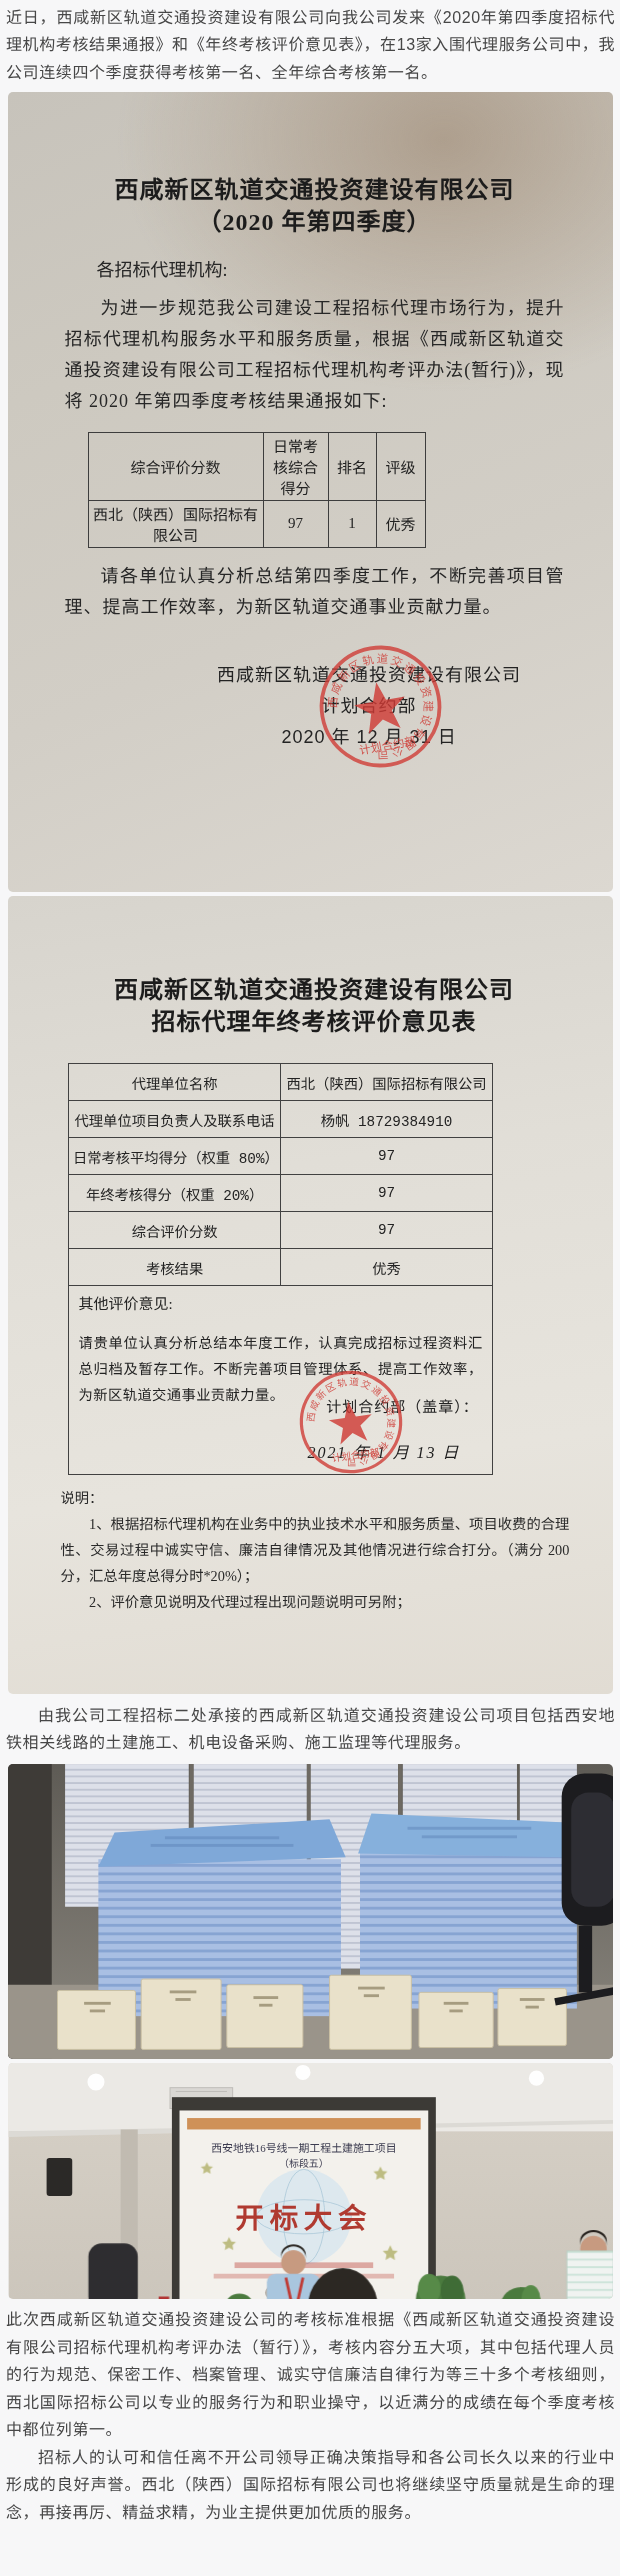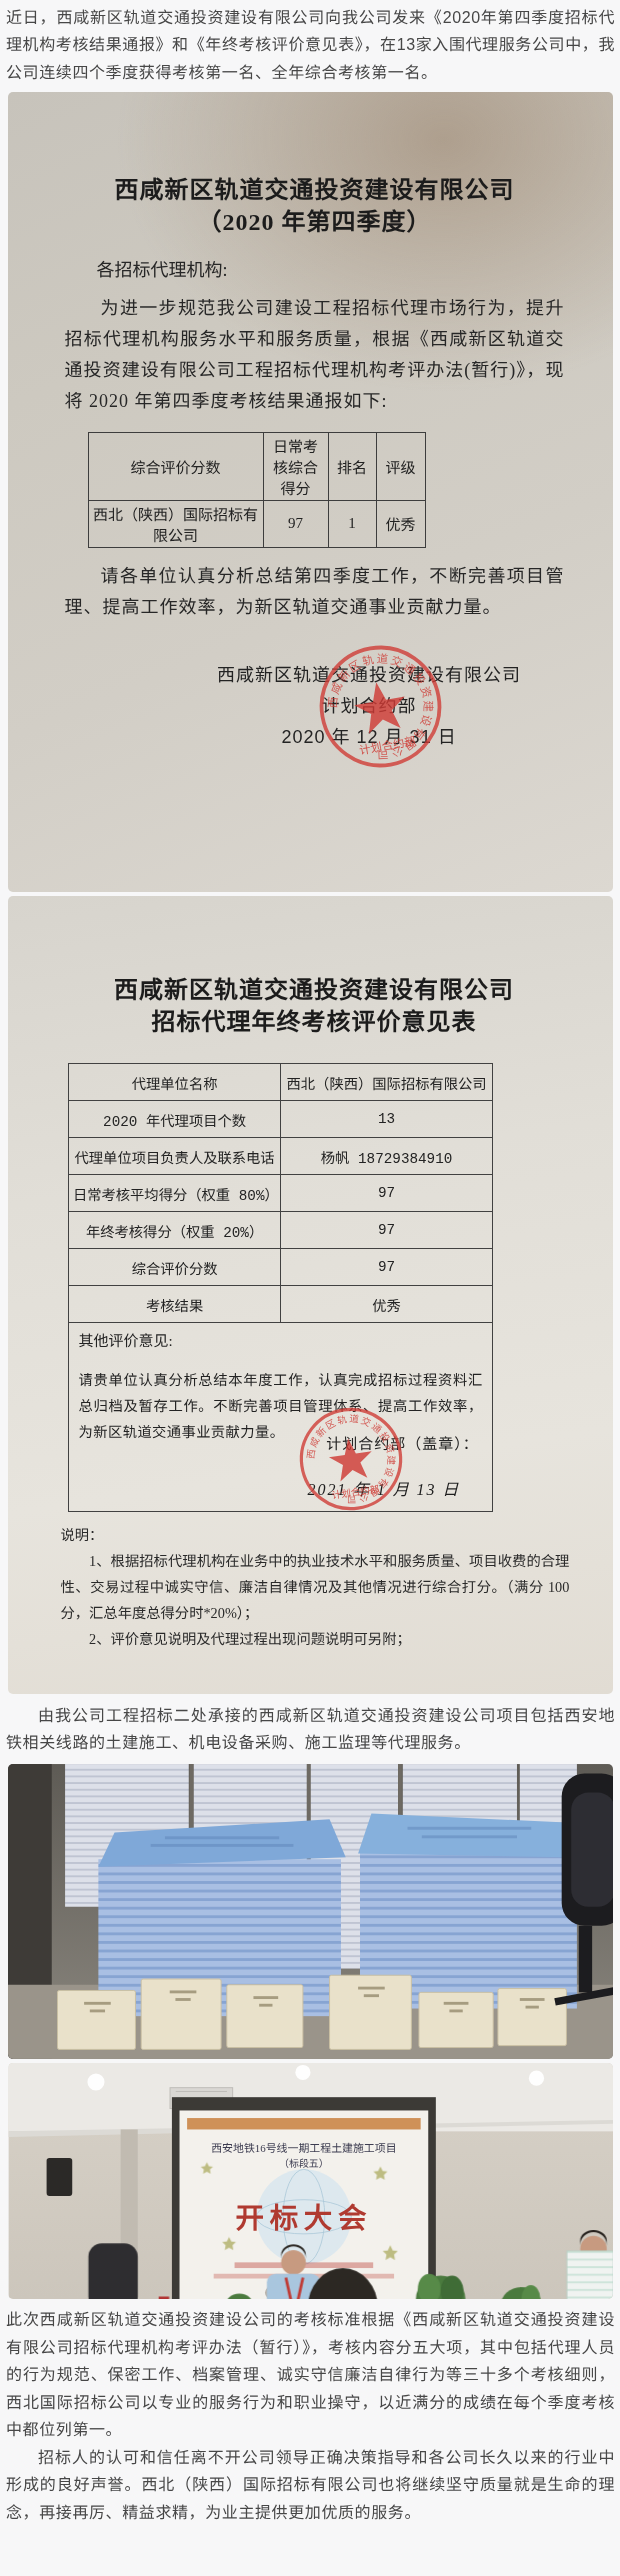--- a/index.html
+++ b/index.html
@@ -159,24 +159,20 @@
         <div>招标代理年终考核评价意见表</div>
       </div>
 
       <table class="t2">
         <tbody>
           <tr>
             <td>代理单位名称</td>
             <td>西北（陕西）国际招标有限公司</td>
           </tr>
           <tr>
-            <td>2020 年代理项目个数</td>
-            <td>13</td>
-          </tr>
-          <tr>
             <td>代理单位项目负责人及联系电话</td>
             <td>杨帆 18729384910</td>
           </tr>
           <tr>
             <td>日常考核平均得分（权重 80%）</td>
             <td>97</td>
           </tr>
           <tr>
             <td>年终考核得分（权重 20%）</td>
             <td>97</td>
@@ -204,21 +200,21 @@
           <text font-size="12" fill="#cf3a34" opacity="0.85" letter-spacing="2" font-family="Liberation Serif, serif">
             <textPath href="#sealArcB" startOffset="6">西咸新区轨道交通投资建设有限公司</textPath>
           </text>
           <path d="M70,44 L77,64 L97,64 L81,76 L87,96 L70,84 L53,96 L59,76 L43,64 L63,64 Z" fill="#cf3a34" opacity="0.88"></path>
           <text x="70" y="116" text-anchor="middle" font-size="12" fill="#cf3a34" opacity="0.9" font-family="Liberation Serif, serif">计划合约部</text>
         </svg>
       </div>
 
       <div class="notes">
         <p>说明：</p>
-        <p class="n">1、根据招标代理机构在业务中的执业技术水平和服务质量、项目收费的合理性、交易过程中诚实守信、廉洁自律情况及其他情况进行综合打分。（满分 100 分，汇总年度总得分时*20%）；</p>
+        <p class="n">1、根据招标代理机构在业务中的执业技术水平和服务质量、项目收费的合理性、交易过程中诚实守信、廉洁自律情况及其他情况进行综合打分。（满分 200 分，汇总年度总得分时*20%）；</p>
         <p class="n">2、评价意见说明及代理过程出现问题说明可另附；</p>
       </div>
     </div>
   </div>
 
   <p class="para indent" style="margin-top:7.6px;">由我公司工程招标二处承接的西咸新区轨道交通投资建设公司项目包括西安地铁相关线路的土建施工、机电设备采购、施工监理等代理服务。</p>
 
   <div class="photo photo3">
     <svg width="606" height="295" viewBox="0 0 637 310">
       <defs>

